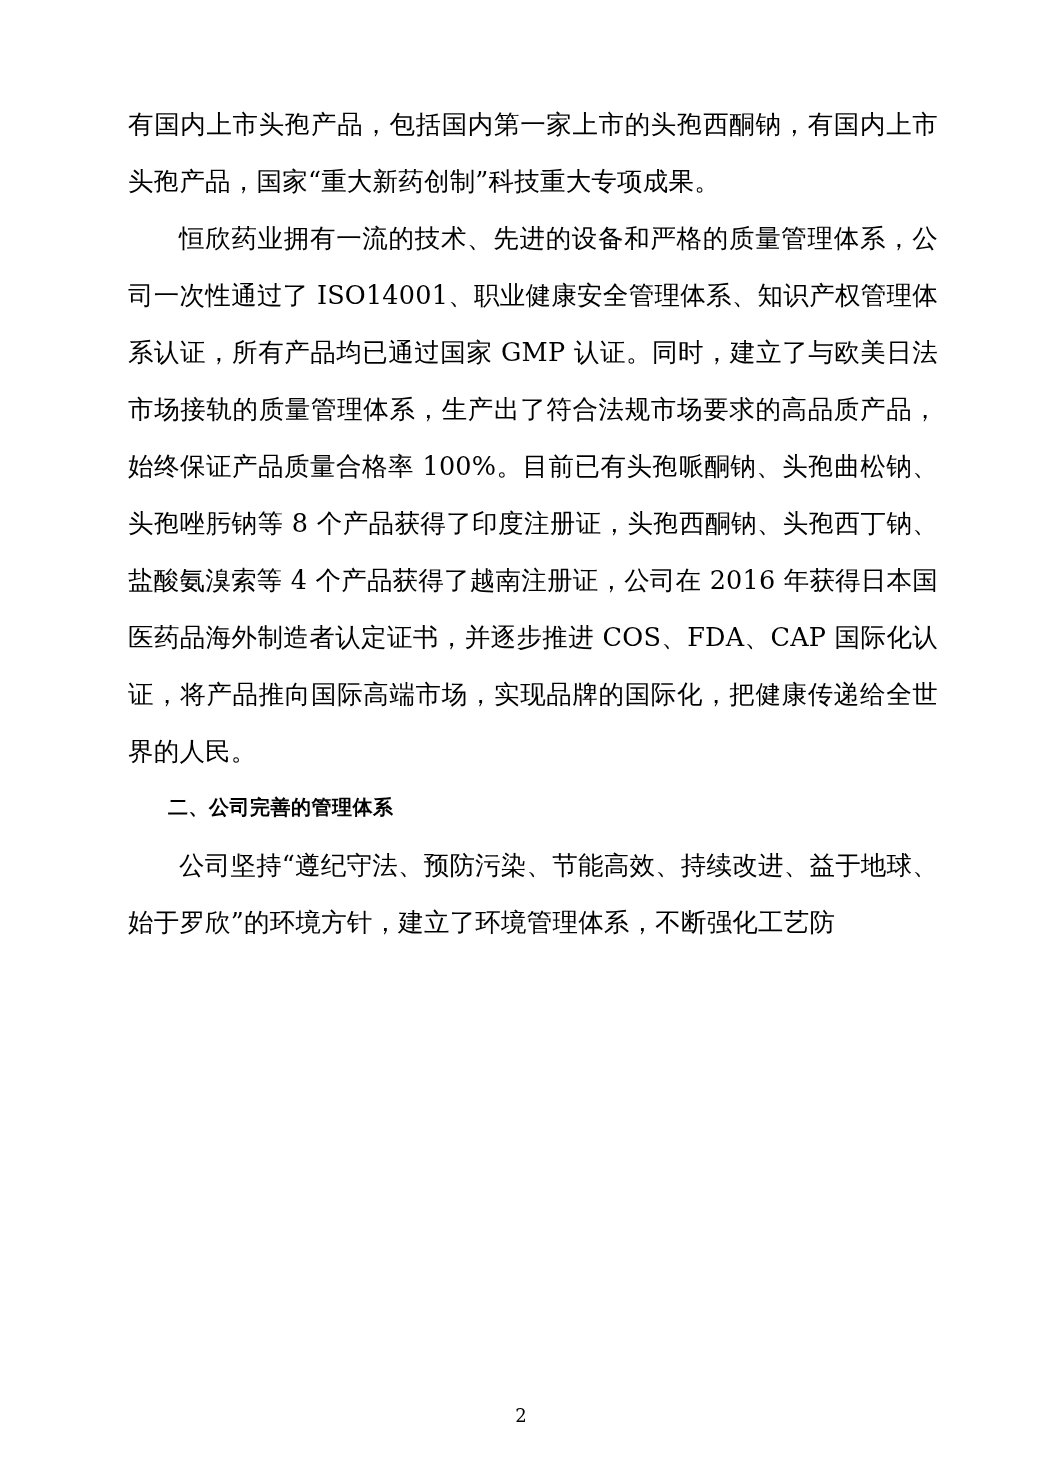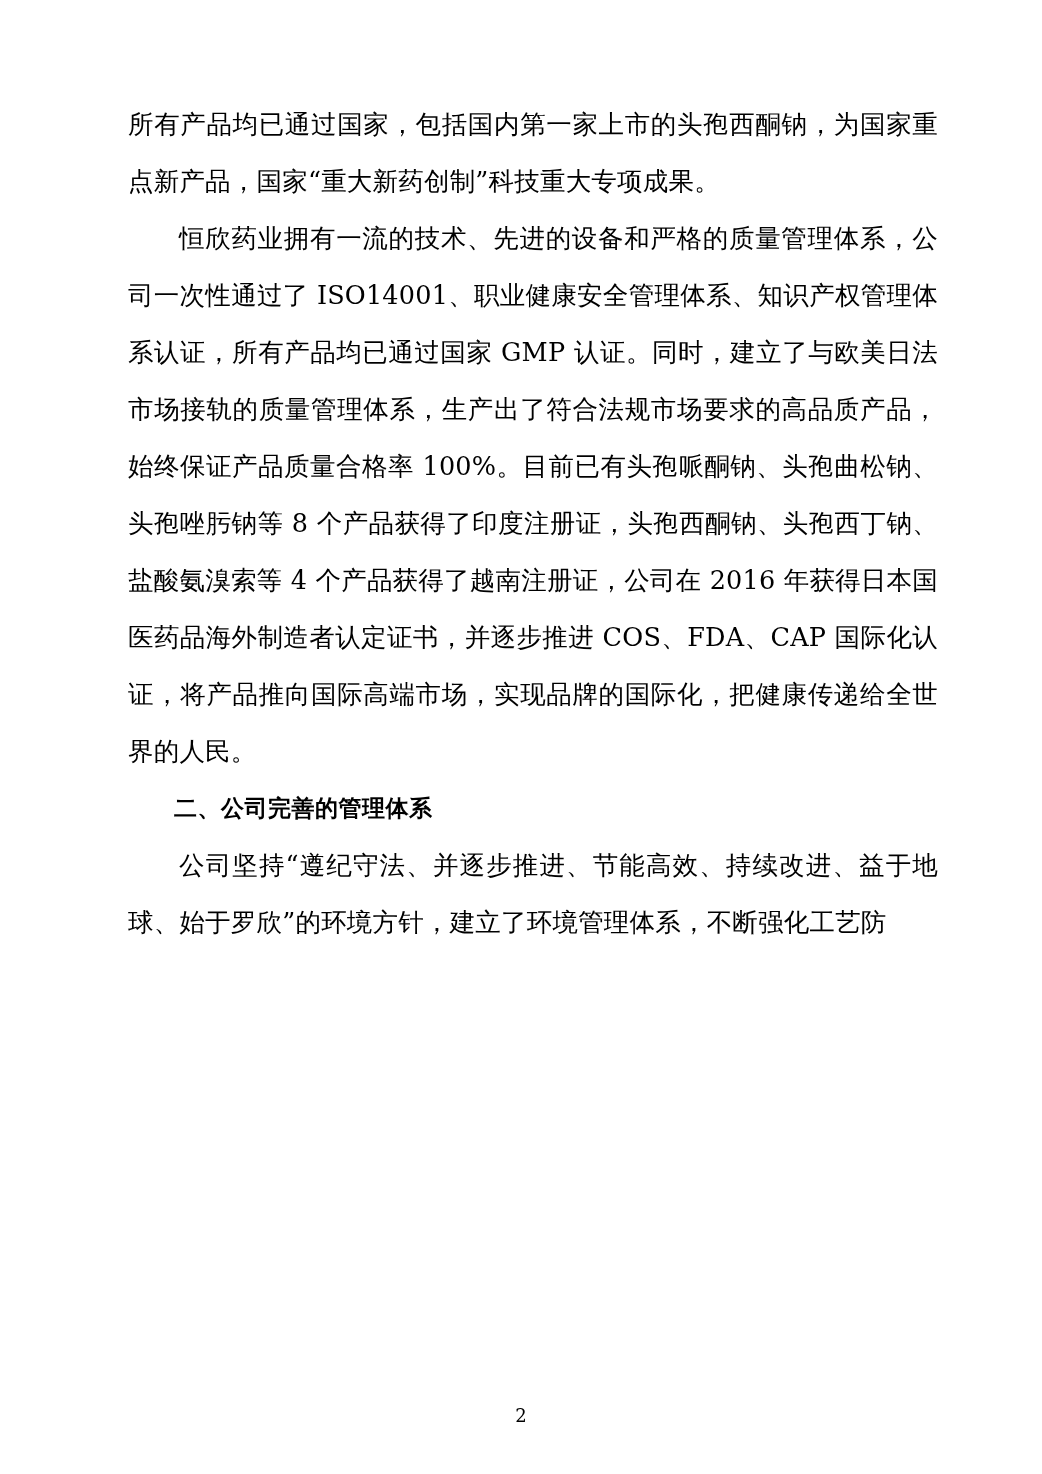--- a/index.html
+++ b/index.html
@@ -33,50 +33,50 @@
     margin: 0;
     text-indent: 2em;
     text-align: justify;
     text-justify: inter-ideograph;
   }
   .para.no-indent {
     text-indent: 0;
   }
   .heading {
     margin: 0;
-    font-size: 23px;
+    font-size: 20px;
     line-height: 57px;
     font-weight: bold;
     text-indent: 2em;
-    font-family: Liberation Sans, sans-serif;
+    font-family: Liberation Mono, monospace;
     letter-spacing: 0.5px;
   }
   .page-number {
     position: absolute;
     left: 0;
     right: 0;
     bottom: 48px;
     text-align: center;
     font-size: 18px;
     font-family: "DejaVu Serif", "Liberation Serif", serif;
     color: #000;
   }
 </style>
 </head>
 <body>
 
 <div class="page">
   <div class="body-text">
 
-    <p class="para no-indent">所有产品均已通过国家，包括国内第一家上市的头孢西酮钠，为国家重点新产品，国家“重大新药创制”科技重大专项成果。</p>
+    <p class="para no-indent">有国内上市头孢产品，包括国内第一家上市的头孢西酮钠，有国内上市头孢产品，国家“重大新药创制”科技重大专项成果。</p>
 
     <p class="para">恒欣药业拥有一流的技术、先进的设备和严格的质量管理体系，公司一次性通过了 ISO14001、职业健康安全管理体系、知识产权管理体系认证，所有产品均已通过国家 GMP 认证。同时，建立了与欧美日法市场接轨的质量管理体系，生产出了符合法规市场要求的高品质产品，始终保证产品质量合格率 100%。目前已有头孢哌酮钠、头孢曲松钠、头孢唑肟钠等 8 个产品获得了印度注册证，头孢西酮钠、头孢西丁钠、盐酸氨溴索等 4 个产品获得了越南注册证，公司在 2016 年获得日本国医药品海外制造者认定证书，并逐步推进 COS、FDA、CAP 国际化认证，将产品推向国际高端市场，实现品牌的国际化，把健康传递给全世界的人民。</p>
 
     <p class="heading">二、公司完善的管理体系</p>
 
 
 
-    <p class="para">公司坚持“遵纪守法、并逐步推进、节能高效、持续改进、益于地球、始于罗欣”的环境方针，建立了环境管理体系，不断强化工艺防</p>
+    <p class="para">公司坚持“遵纪守法、预防污染、节能高效、持续改进、益于地球、始于罗欣”的环境方针，建立了环境管理体系，不断强化工艺防</p>
 
   </div>
 
   <div class="page-number">2</div>
 </div>
 
 </body></html>

